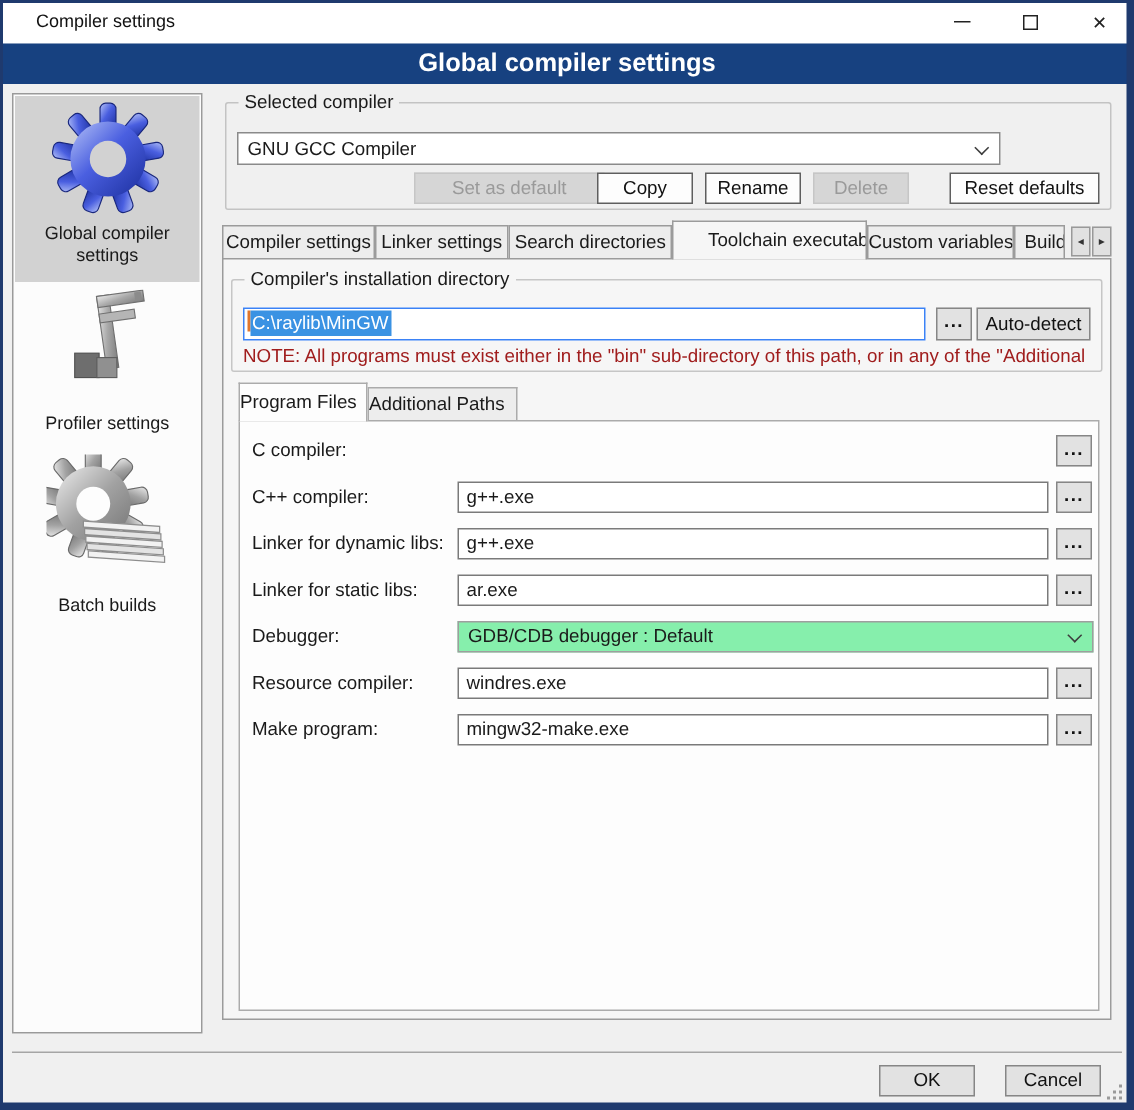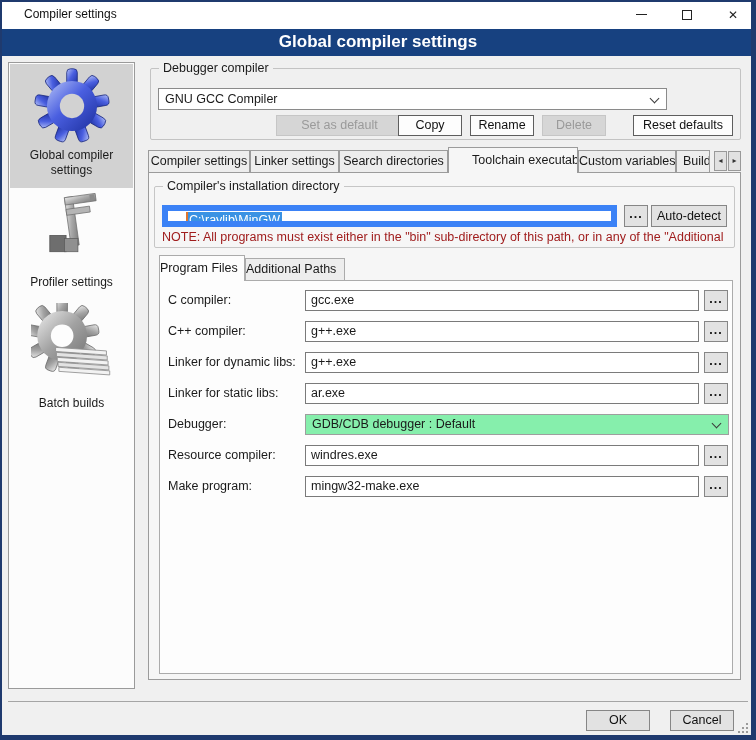--- a/index.html
+++ b/index.html
@@ -57,21 +57,21 @@
 
   .subtab{position:absolute;height:22px;background:#ededed;border:1px solid #ababab;border-bottom:none;
        font-size:12.5px;text-align:left;line-height:21px;}
   .subtab.active{background:#fdfdfd;z-index:5;}
   .subpanel{left:159px;top:280px;width:574px;height:394px;background:#fdfdfd;border:1px solid #ababab;}
 
   
   .field{position:absolute;height:21px;background:#fff;border:1px solid #7a7a7a;
          font-size:12.5px;line-height:19px;padding-left:5px;white-space:nowrap;overflow:hidden;}
   .flabel{position:absolute;font-size:12.5px;line-height:21px;color:#1a1a1a;}
-  .pathfield{border:6px solid #3b82f6;padding-left:18px;}
+  .pathfield{border:1px solid #3b82f6;padding-left:2px;}
   .selhl{background:#3a92e3;color:#fff;padding:1px 2px 2px 1px;}
   .caret{display:inline-block;width:2px;height:14px;background:#e0762e;vertical-align:-2px;}
   .note{position:absolute;font-size:12.5px;color:#a01d1d;white-space:nowrap;overflow:hidden;}
 
   .divider{left:8px;top:701px;width:740px;height:1px;background:#a5a5a5;}
   .grip{left:738px;top:723px;width:10px;height:10px;}
   .grip i{position:absolute;width:2px;height:2px;background:#9a9a9a;}
 </style>
 </head>
 <body>
@@ -164,21 +164,21 @@
         <rect x="31" y="58" width="62" height="5" fill="#e3e3e3" transform="skewY(4)"></rect>
         <rect x="32" y="64" width="62" height="5" fill="#f2f2f2" transform="skewY(4)"></rect>
         <rect x="33" y="70" width="62" height="5" fill="#e3e3e3" transform="skewY(4)"></rect>
         <rect x="34" y="76" width="62" height="5" fill="#f2f2f2" transform="skewY(4)"></rect>
       </g>
     </svg>
     <div class="abs side-label" style="top:333px;">Batch builds</div>
   </div>
 
   <div class="abs group" style="left:150px;top:68px;width:591px;height:72px;">
-    <span class="legend" style="background:#f0f0f0;">Debugger compiler</span>
+    <span class="legend" style="background:#f0f0f0;">Selected compiler</span>
   </div>
   <div class="combo" style="left:158px;top:88px;width:509px;height:22px;">
     <span>GNU GCC Compiler</span>
     <span class="chev"></span>
   </div>
   <div class="btn disabled" style="left:276px;top:115px;width:127px;">Set as default</div>
   <div class="btn" style="left:398px;top:115px;width:64px;">Copy</div>
   <div class="btn" style="left:470px;top:115px;width:64px;">Rename</div>
   <div class="btn disabled" style="left:542px;top:115px;width:64px;">Delete</div>
   <div class="btn" style="left:633px;top:115px;width:100px;">Reset defaults</div>
@@ -202,21 +202,20 @@
   </div>
   <div class="btn gray dots" style="left:624px;top:205px;height:22px;">...</div>
   <div class="btn gray" style="left:651px;top:205px;width:76px;height:22px;line-height:20px;">Auto-detect</div>
   <div class="note" style="left:162px;top:230px;width:570px;">NOTE: All programs must exist either in the "bin" sub-directory of this path, or in any of the "Additional</div>
 
   <div class="subtab active" style="left:159px;top:255px;width:86px;height:26px;line-height:25px;">Program Files</div>
   <div class="subtab" style="left:245px;top:258px;width:100px;">Additional Paths</div>
   <div class="abs subpanel"></div>
 
   <div class="flabel" style="left:168px;top:290px;">C compiler:</div>
-  <div class="field" style="left:305px;top:290px;width:394px;">gcc.exe</div>
   <div class="btn gray dots" style="left:704px;top:290px;">...</div>
 
   <div class="flabel" style="left:168px;top:321px;">C++ compiler:</div>
   <div class="field" style="left:305px;top:321px;width:394px;">g++.exe</div>
   <div class="btn gray dots" style="left:704px;top:321px;">...</div>
 
   <div class="flabel" style="left:168px;top:352px;">Linker for dynamic libs:</div>
   <div class="field" style="left:305px;top:352px;width:394px;">g++.exe</div>
   <div class="btn gray dots" style="left:704px;top:352px;">...</div>
 

